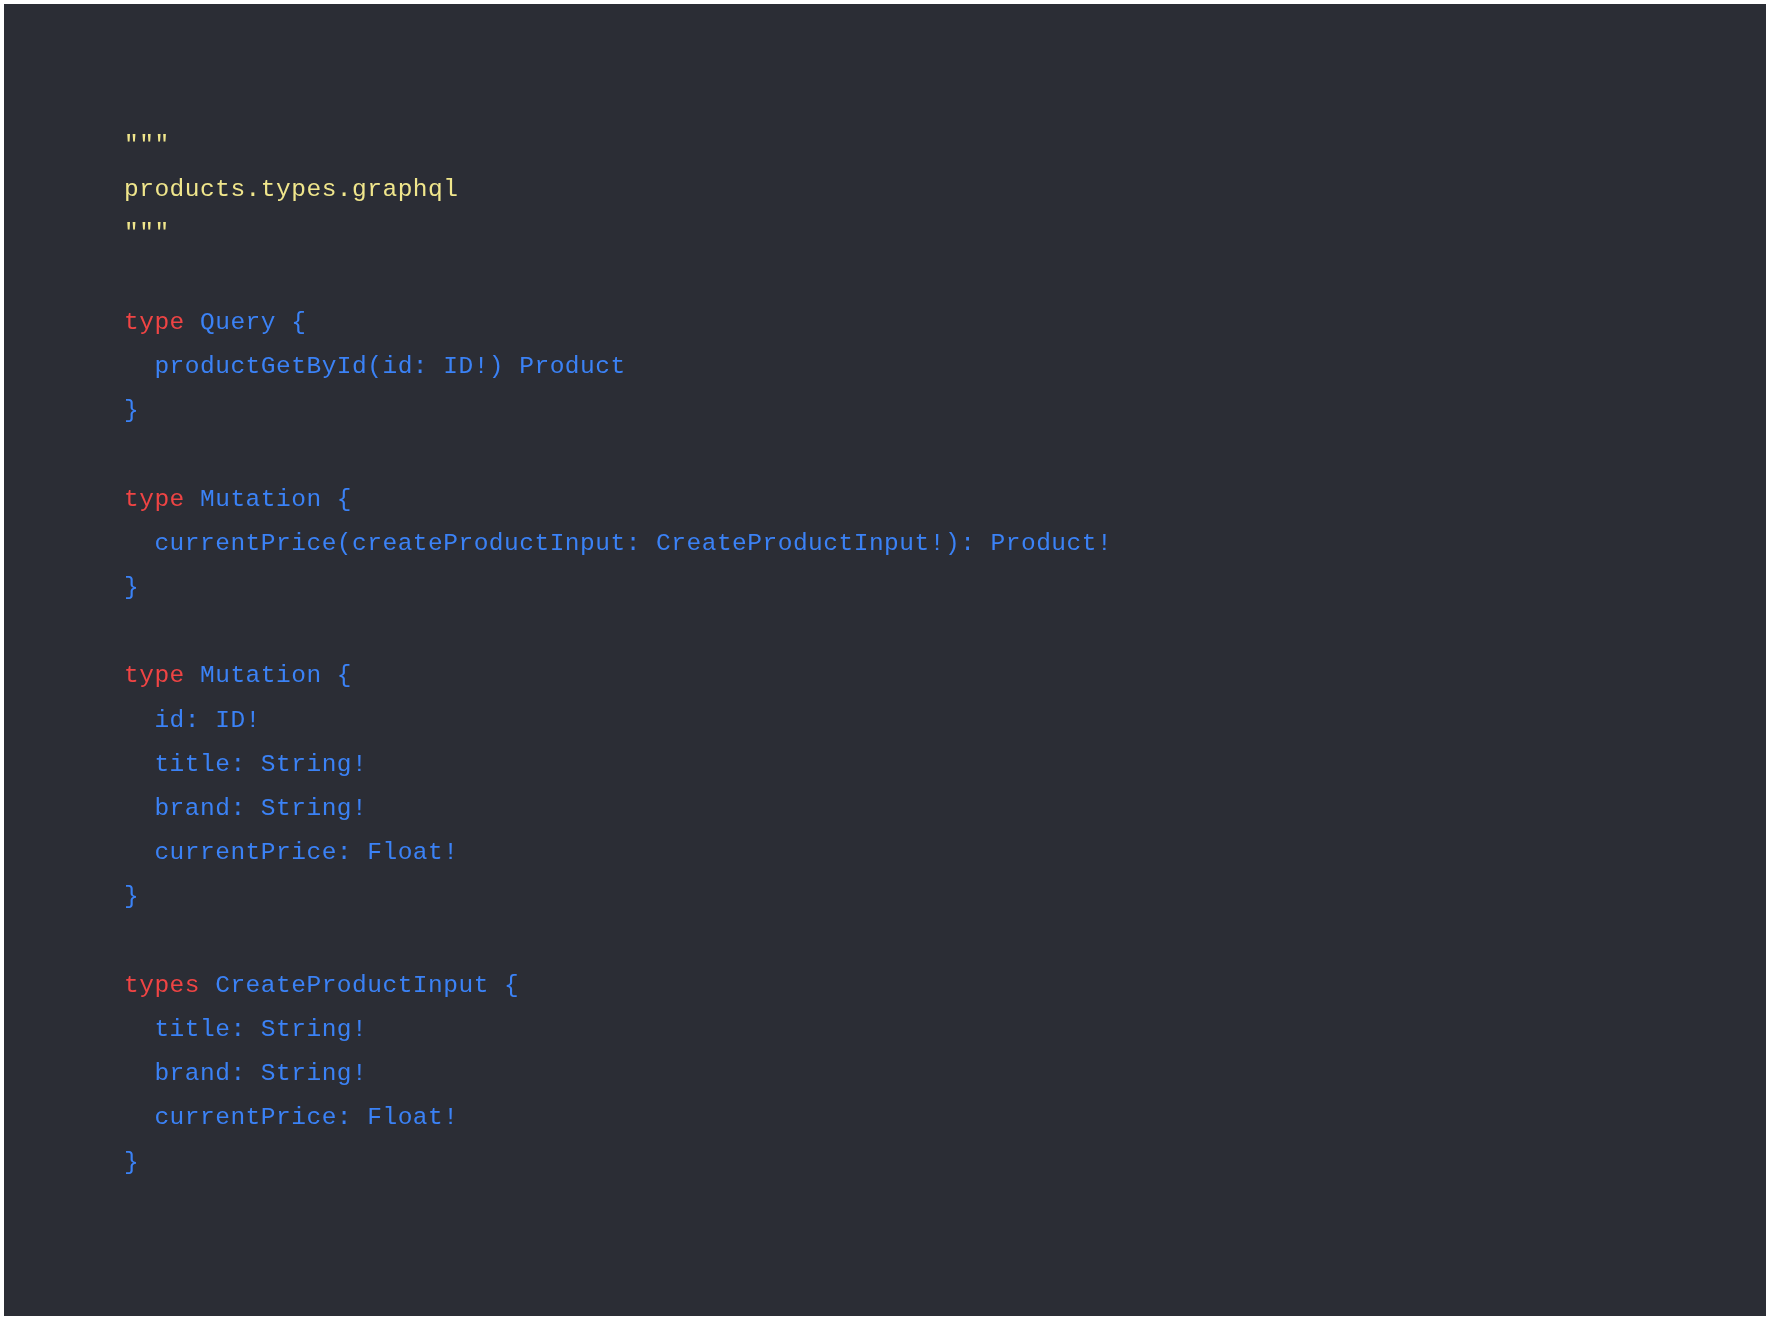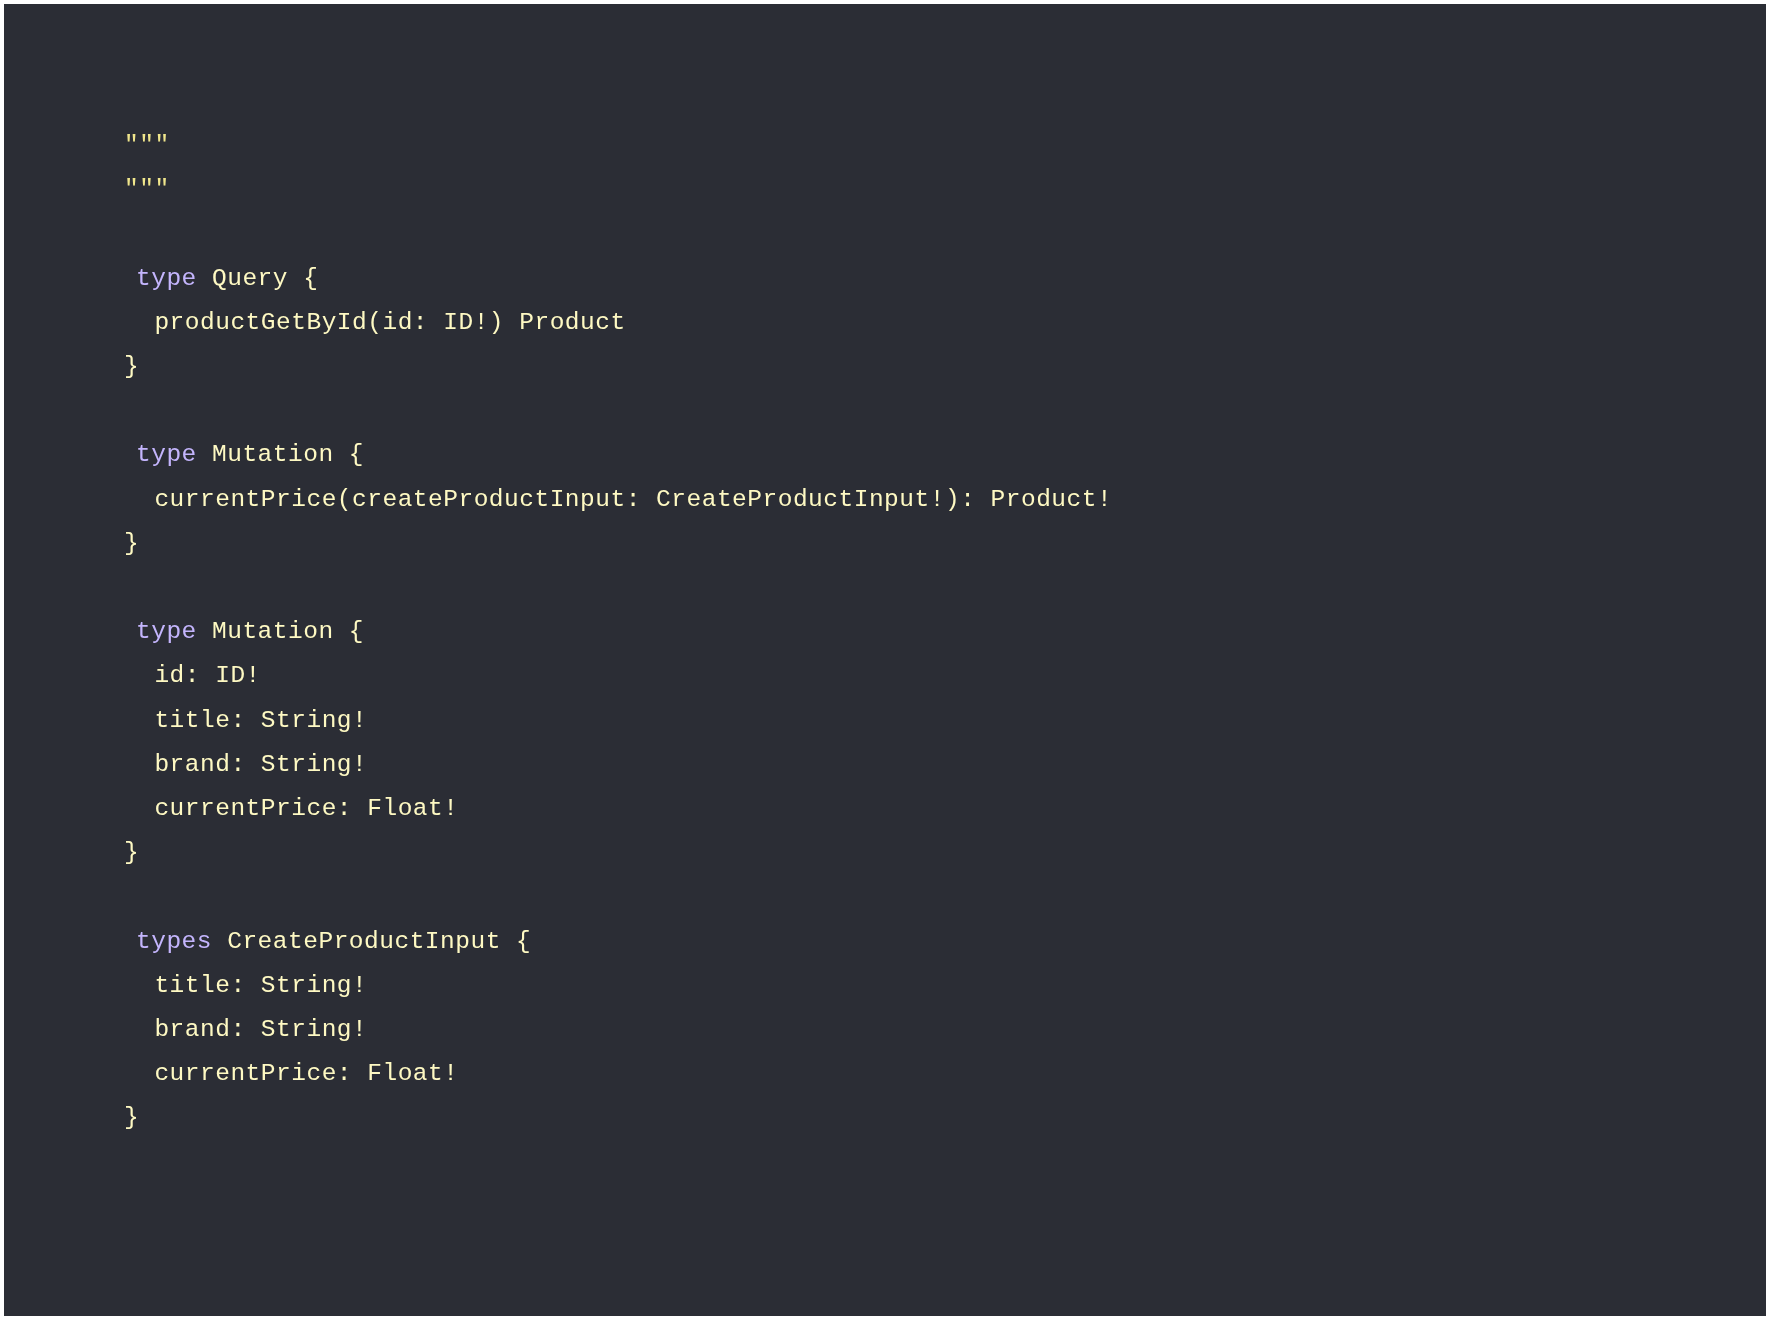--- a/index.html
+++ b/index.html
@@ -26,32 +26,32 @@
       overflow: hidden;
     }
     .line {
       white-space: pre;
       min-height: 44.2px;
     }
     .string {
       color: #f0e68c;
     }
     .keyword {
-      color: #c4b5fd;
-      margin-left: 12px;
+      color: #ef4444;
     }
     .text {
-      color: #fef9c3;
+      color: #3b82f6;
     }
   </style>
 </head>
 <body>
 
 <div class="code-container" id="code-block">
     <div class="line"><span class="string">"""</span></div>
+    <div class="line"><span class="string">products.types.graphql</span></div>
     <div class="line"><span class="string">"""</span></div>
     <div class="line">&nbsp;</div>
     <div class="line"><span class="keyword">type</span><span class="text"> Query {</span></div>
     <div class="line"><span class="text">  productGetById(id: ID!) Product</span></div>
     <div class="line"><span class="text">}</span></div>
     <div class="line">&nbsp;</div>
     <div class="line"><span class="keyword">type</span><span class="text"> Mutation {</span></div>
     <div class="line"><span class="text">  currentPrice(createProductInput: CreateProductInput!): Product!</span></div>
     <div class="line"><span class="text">}</span></div>
     <div class="line">&nbsp;</div>

